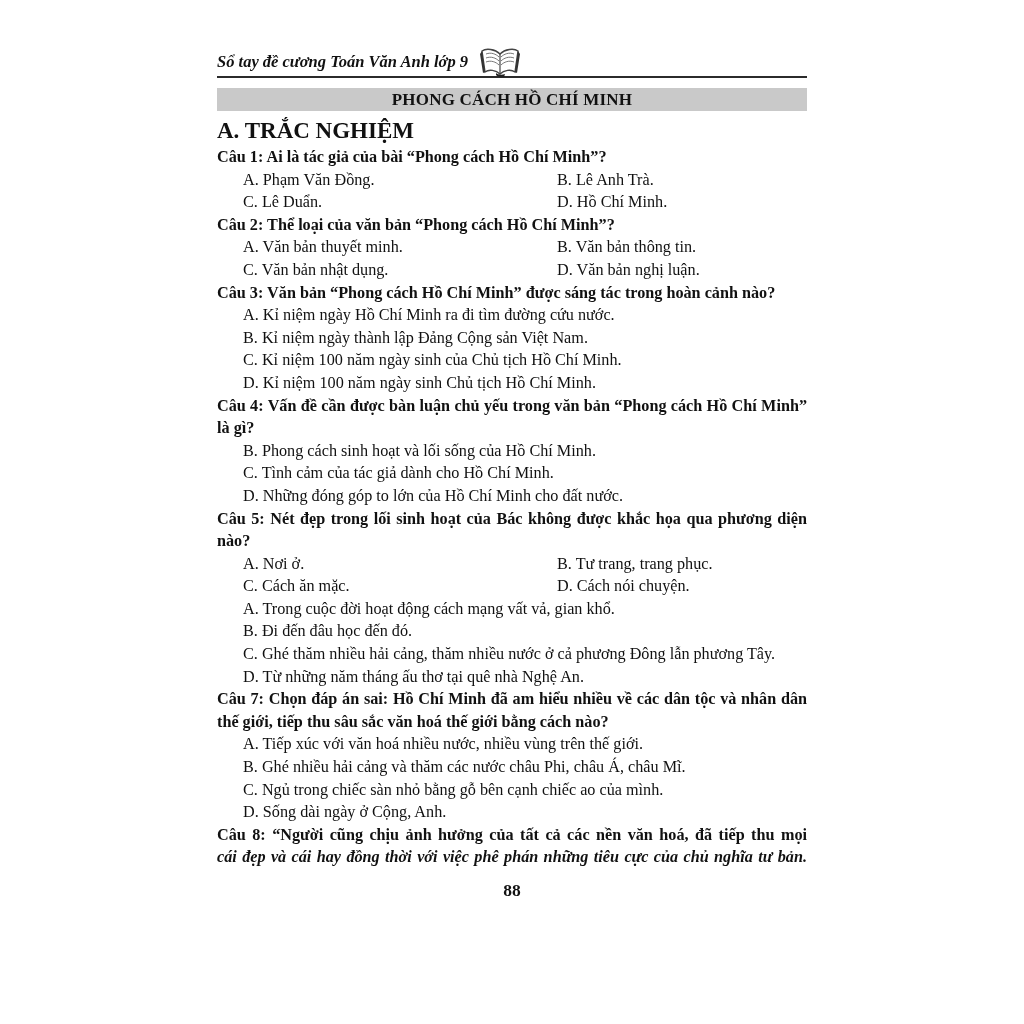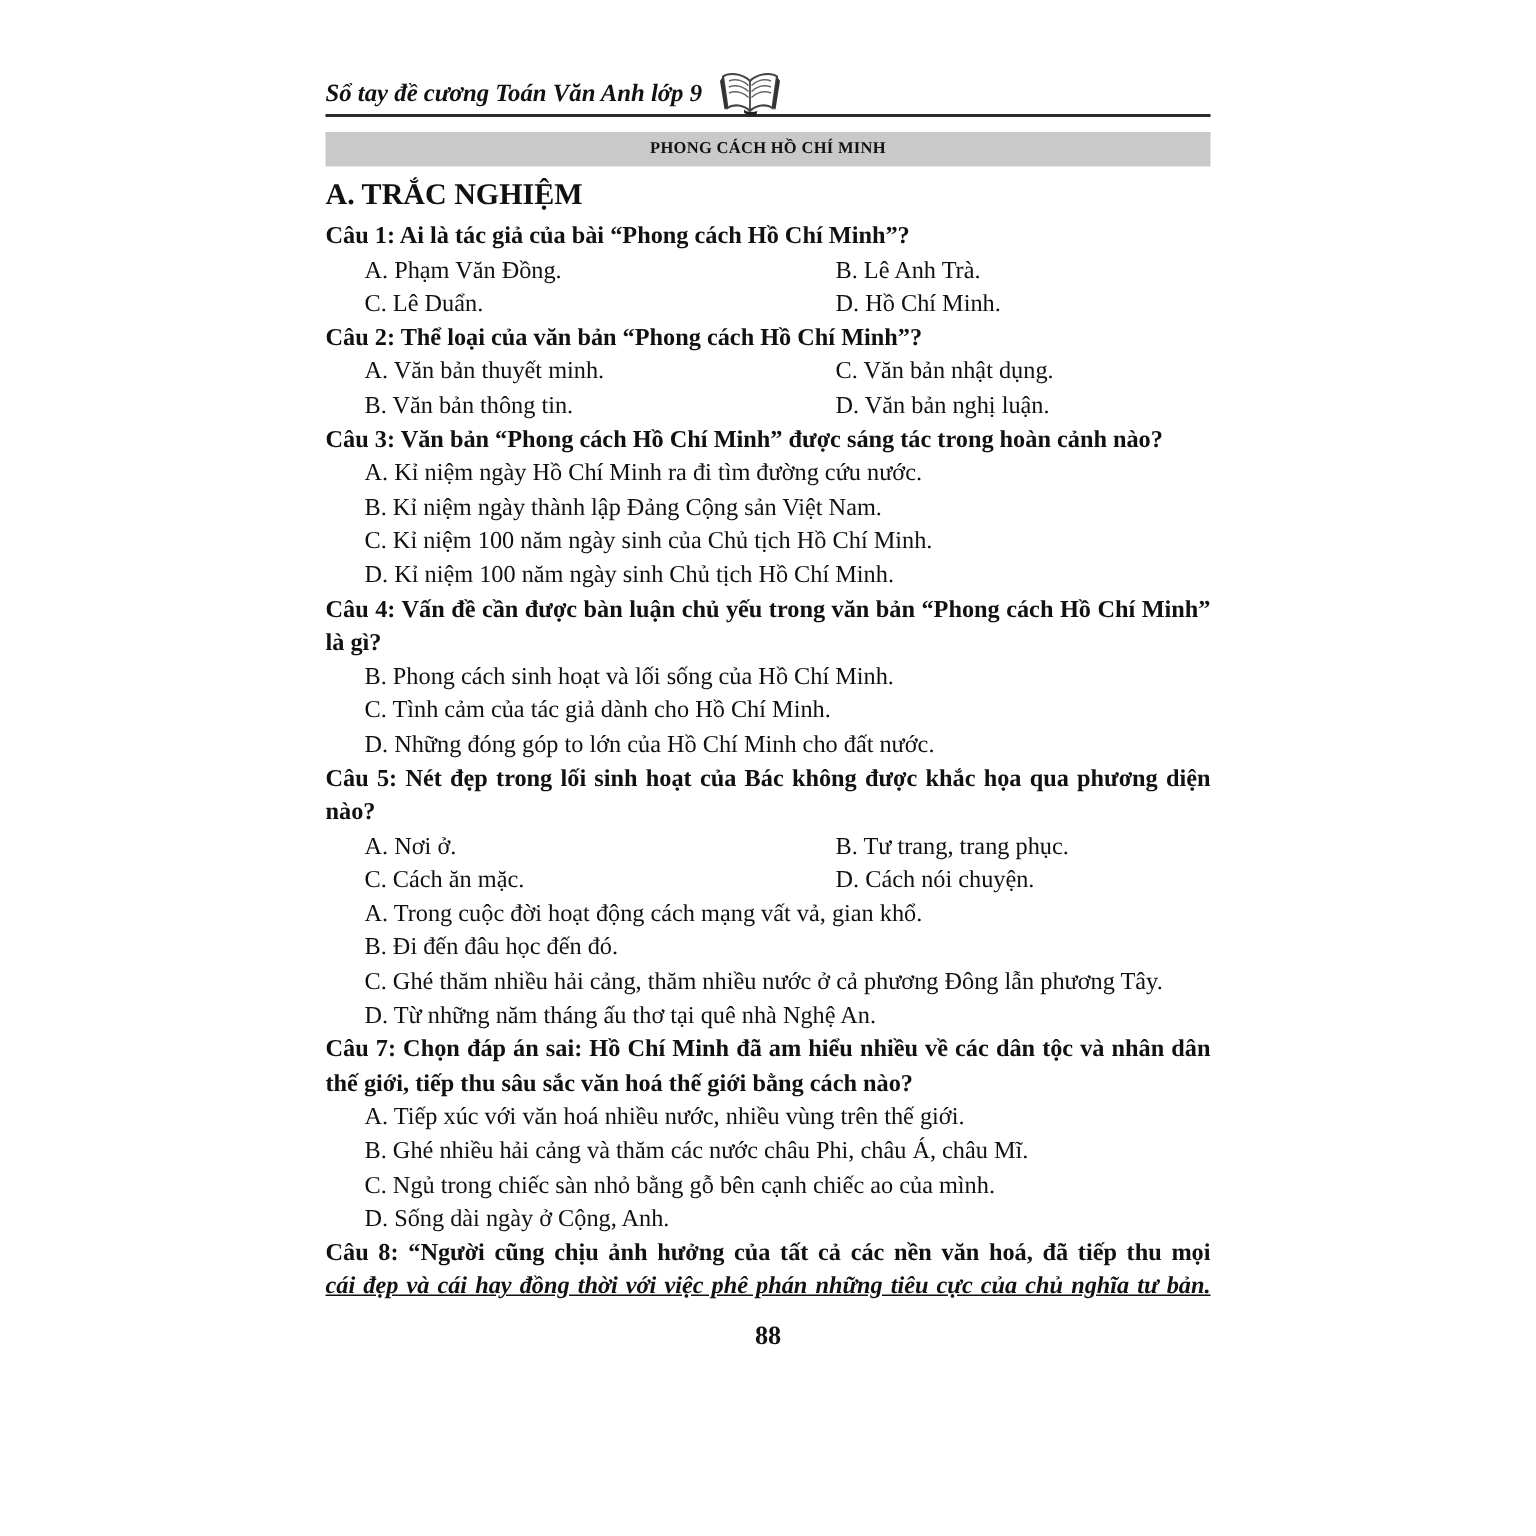--- a/index.html
+++ b/index.html
@@ -29,44 +29,44 @@
     line-height:22px;
     white-space:nowrap;
   }
   .book-icon { width:44px; height:32px; margin-bottom:-5px; flex:0 0 auto; }
   
   .title-bar {
     margin-top:10px;
     background:#c9c9c9;
     text-align:center;
     font-weight:bold;
-    font-size:11px;
+    font-size:17px;
     line-height:23px;
     letter-spacing:0.2px;
   }
   .part-label {
     margin-top:8px;
     font-weight:bold;
-    font-size:20px;
+    font-size:23px;
     line-height:23px;
   }
   
   .content {
     margin-top:4px;
     font-size:16.2px;
     line-height:22.6px;
   }
   .stem {
     font-weight:bold;
     text-align:justify;
   }
   .line-just { text-align:justify; text-align-last:justify; }
   .seg-b  { font-weight:bold; }
   .seg-bi { font-weight:bold; }
-  .seg-biu{ font-weight:bold; font-style:italic; text-decoration:underline; }
+  .seg-biu{ font-weight:bold; font-style:italic; }
   .opts { padding-left:26px; }
   .opts.two-col {
     display:grid;
     grid-template-columns:314px 1fr;
   }
   .opt { white-space:nowrap; overflow:visible; }
   .opts.one-col .opt { white-space:normal; }
   
   .page-number {
     margin-top:11px;
@@ -104,22 +104,22 @@
         <div class="opt"><span>B.</span> <span>Lê Anh Trà.</span></div>
         <div class="opt"><span>C.</span> <span>Lê Duẩn.</span></div>
         <div class="opt"><span>D.</span> <span>Hồ Chí Minh.</span></div>
       </div>
     </div>
 
     <div class="q">
       <p class="stem"><span class="seg-b">Câu 2:</span> <span><span class="seg-b">Thể loại của văn bản </span><span class="seg-bi">“Phong cách Hồ Chí Minh”</span><span class="seg-b">?</span></span></p>
       <div class="opts two-col">
         <div class="opt"><span>A.</span> <span>Văn bản thuyết minh.</span></div>
+        <div class="opt"><span>B.</span> <span>Văn bản thông tin.</span></div>
         <div class="opt"><span>C.</span> <span>Văn bản nhật dụng.</span></div>
-        <div class="opt"><span>B.</span> <span>Văn bản thông tin.</span></div>
         <div class="opt"><span>D.</span> <span>Văn bản nghị luận.</span></div>
       </div>
     </div>
 
     <div class="q">
       <p class="stem"><span class="seg-b">Câu 3:</span> <span><span class="seg-b">Văn bản </span><span class="seg-bi">“Phong cách Hồ Chí Minh”</span><span class="seg-b"> được sáng tác trong hoàn cảnh nào?</span></span></p>
       <div class="opts one-col">
         <div class="opt"><span>A.</span> <span>Kỉ niệm ngày Hồ Chí Minh ra đi tìm đường cứu nước.</span></div>
         <div class="opt"><span>B.</span> <span>Kỉ niệm ngày thành lập Đảng Cộng sản Việt Nam.</span></div>
         <div class="opt"><span>C.</span> <span>Kỉ niệm 100 năm ngày sinh của Chủ tịch Hồ Chí Minh.</span></div>

